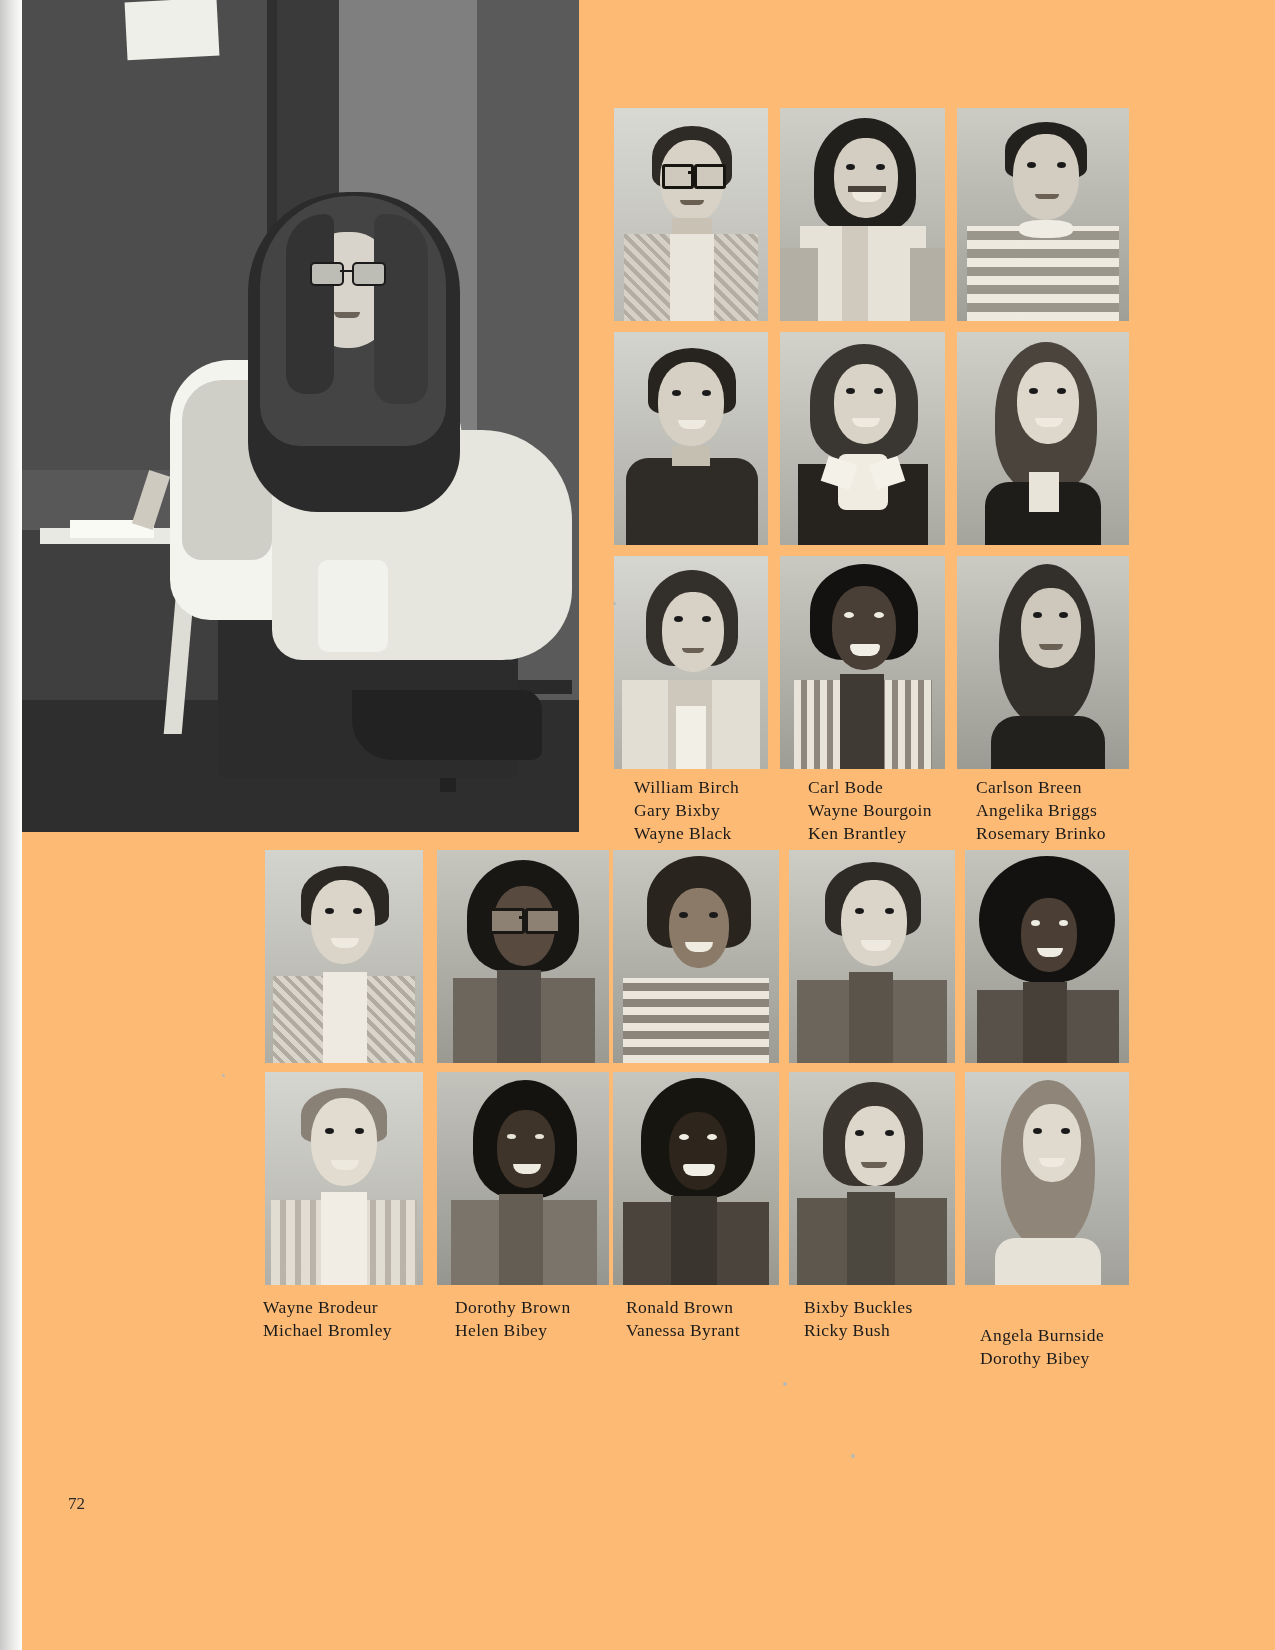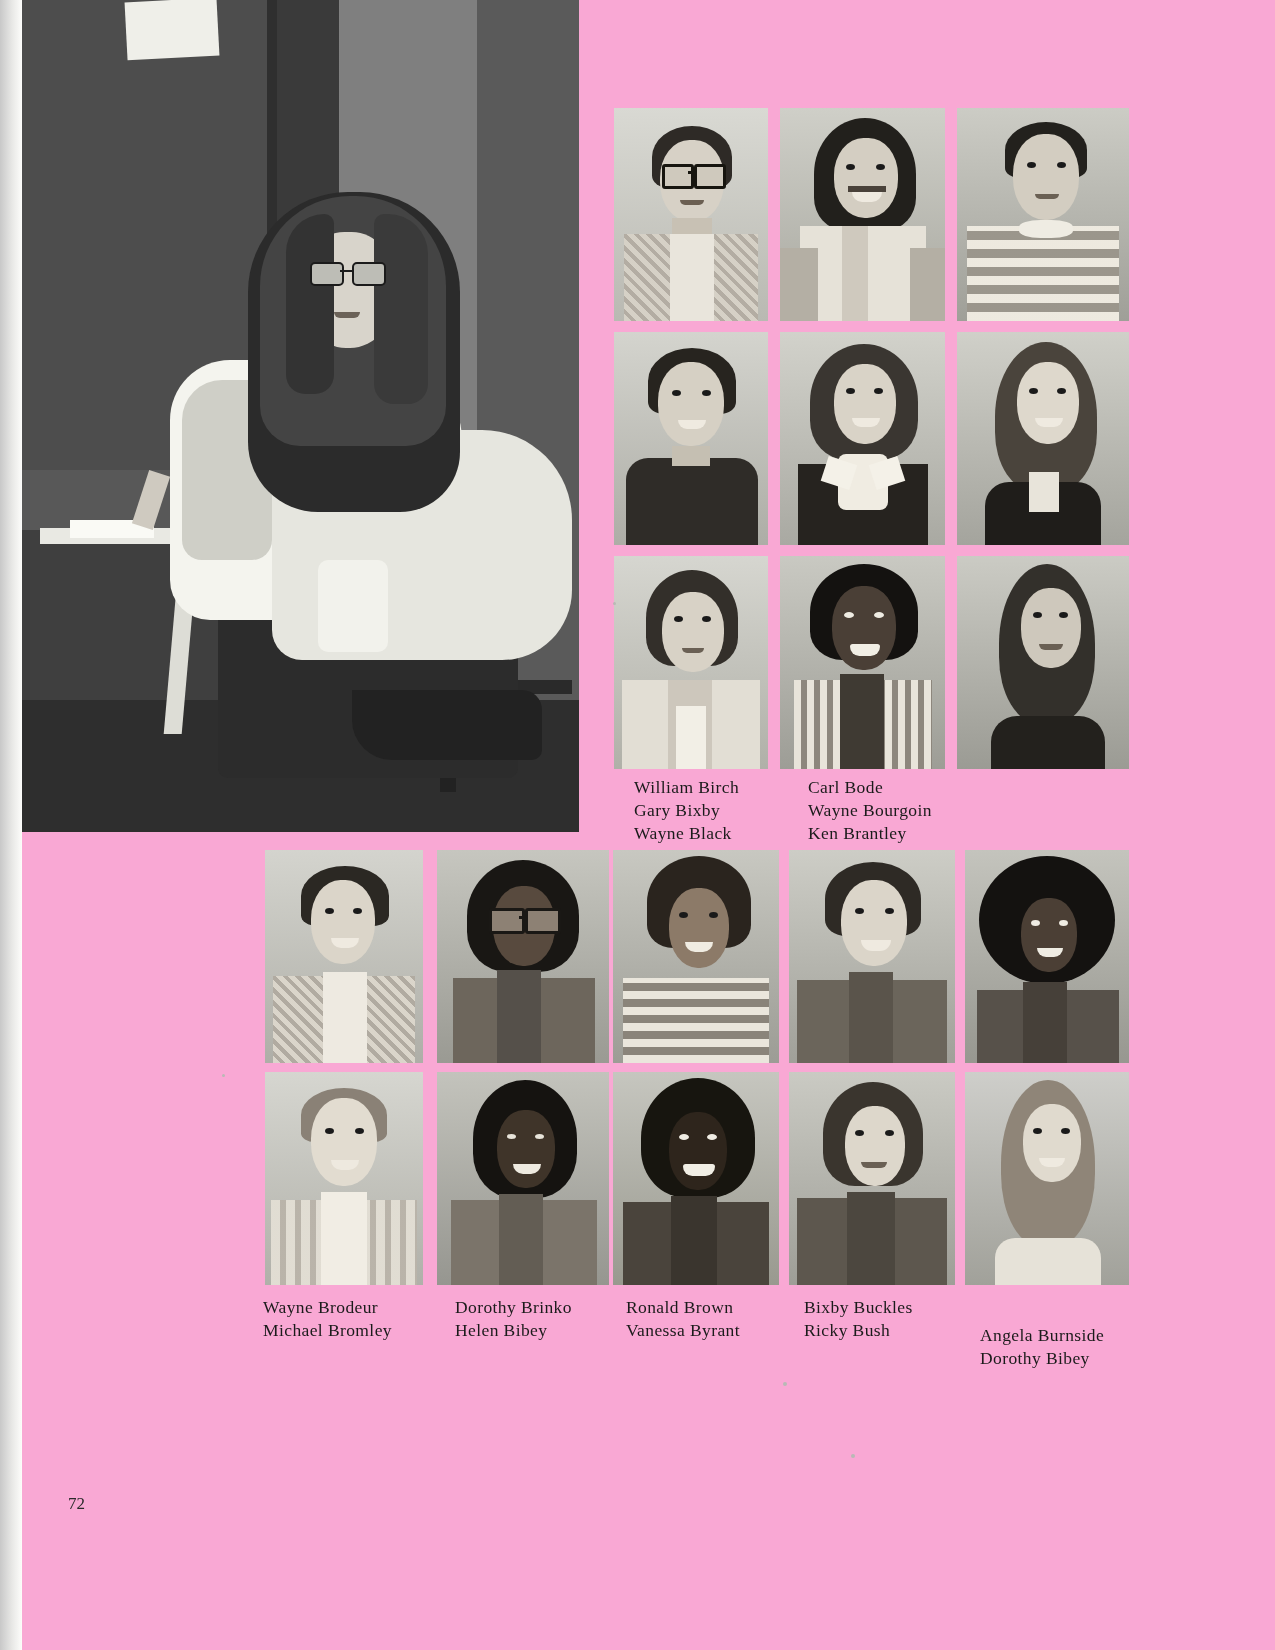--- a/index.html
+++ b/index.html
@@ -14,21 +14,21 @@
     font-family: "Liberation Serif", serif;
     overflow: hidden;
   }
 
   
   .page {
     position: absolute;
     left: 0; top: 0;
     width: 1275px;
     height: 1650px;
-    background: #f9a8d4;
+    background: #fdba74;
   }
 
   
   .scan-edge {
     position: absolute;
     left: 0; top: 0;
     width: 22px;
     height: 1650px;
     background: linear-gradient(90deg,#c8c8c8 0%, #e8e8e6 55%, #fdfdfb 100%);
   }
@@ -236,20 +236,25 @@
   <div class="caption" style="left:634px; top:776px;">
     <div>William Birch</div>
     <div>Gary Bixby</div>
     <div>Wayne Black</div>
   </div>
   <div class="caption" style="left:808px; top:776px;">
     <div>Carl Bode</div>
     <div>Wayne Bourgoin</div>
     <div>Ken Brantley</div>
   </div>
+  <div class="caption" style="left:976px; top:776px;">
+    <div>Carlson Breen</div>
+    <div>Angelika Briggs</div>
+    <div>Rosemary Brinko</div>
+  </div>
 
   <div class="photo" style="left:265px; top:850px; width:158px; height:213px;">
     <div class="bg" style="background:linear-gradient(180deg,#d4d4ce,#aeaea7);"></div>
     <div style="position:absolute;left:36px;top:16px;width:88px;height:60px;background:#2b2823;border-radius:50% 50% 18% 18%;"></div>
     <div style="position:absolute;left:46px;top:30px;width:64px;height:84px;background:#dbd5c9;border-radius:46% 46% 48% 48%;"></div>
     <div class="eye" style="left:60px;top:58px;width:9px;height:6px;"></div>
     <div class="eye" style="left:88px;top:58px;width:9px;height:6px;"></div>
     <div style="position:absolute;left:66px;top:88px;width:28px;height:10px;background:#efeae0;border-radius:0 0 12px 12px;"></div>
     <div style="position:absolute;left:8px;top:126px;width:142px;height:87px;background:#cfcac0;"></div>
     <div style="position:absolute;left:8px;top:126px;width:142px;height:87px;background:repeating-linear-gradient(45deg,#ddd8cd 0 5px,#a9a399 5px 9px);opacity:.8;"></div>
@@ -353,21 +358,21 @@
     <div class="eye" style="left:96px;top:56px;width:9px;height:6px;"></div>
     <div style="position:absolute;left:74px;top:86px;width:26px;height:9px;background:#efeae0;border-radius:0 0 12px 12px;"></div>
     <div style="position:absolute;left:30px;top:166px;width:106px;height:47px;background:#e6e2d8;border-radius:20px 20px 0 0;"></div>
   </div>
 
   <div class="caption" style="left:263px; top:1296px;">
     <div>Wayne Brodeur</div>
     <div>Michael Bromley</div>
   </div>
   <div class="caption" style="left:455px; top:1296px;">
-    <div>Dorothy Brinko</div>
+    <div>Dorothy Brown</div>
     <div>Helen Bibey</div>
   </div>
   <div class="caption" style="left:626px; top:1296px;">
     <div>Ronald Brown</div>
     <div>Vanessa Byrant</div>
   </div>
   <div class="caption" style="left:804px; top:1296px;">
     <div>Bixby Buckles</div>
     <div>Ricky Bush</div>
   </div>

